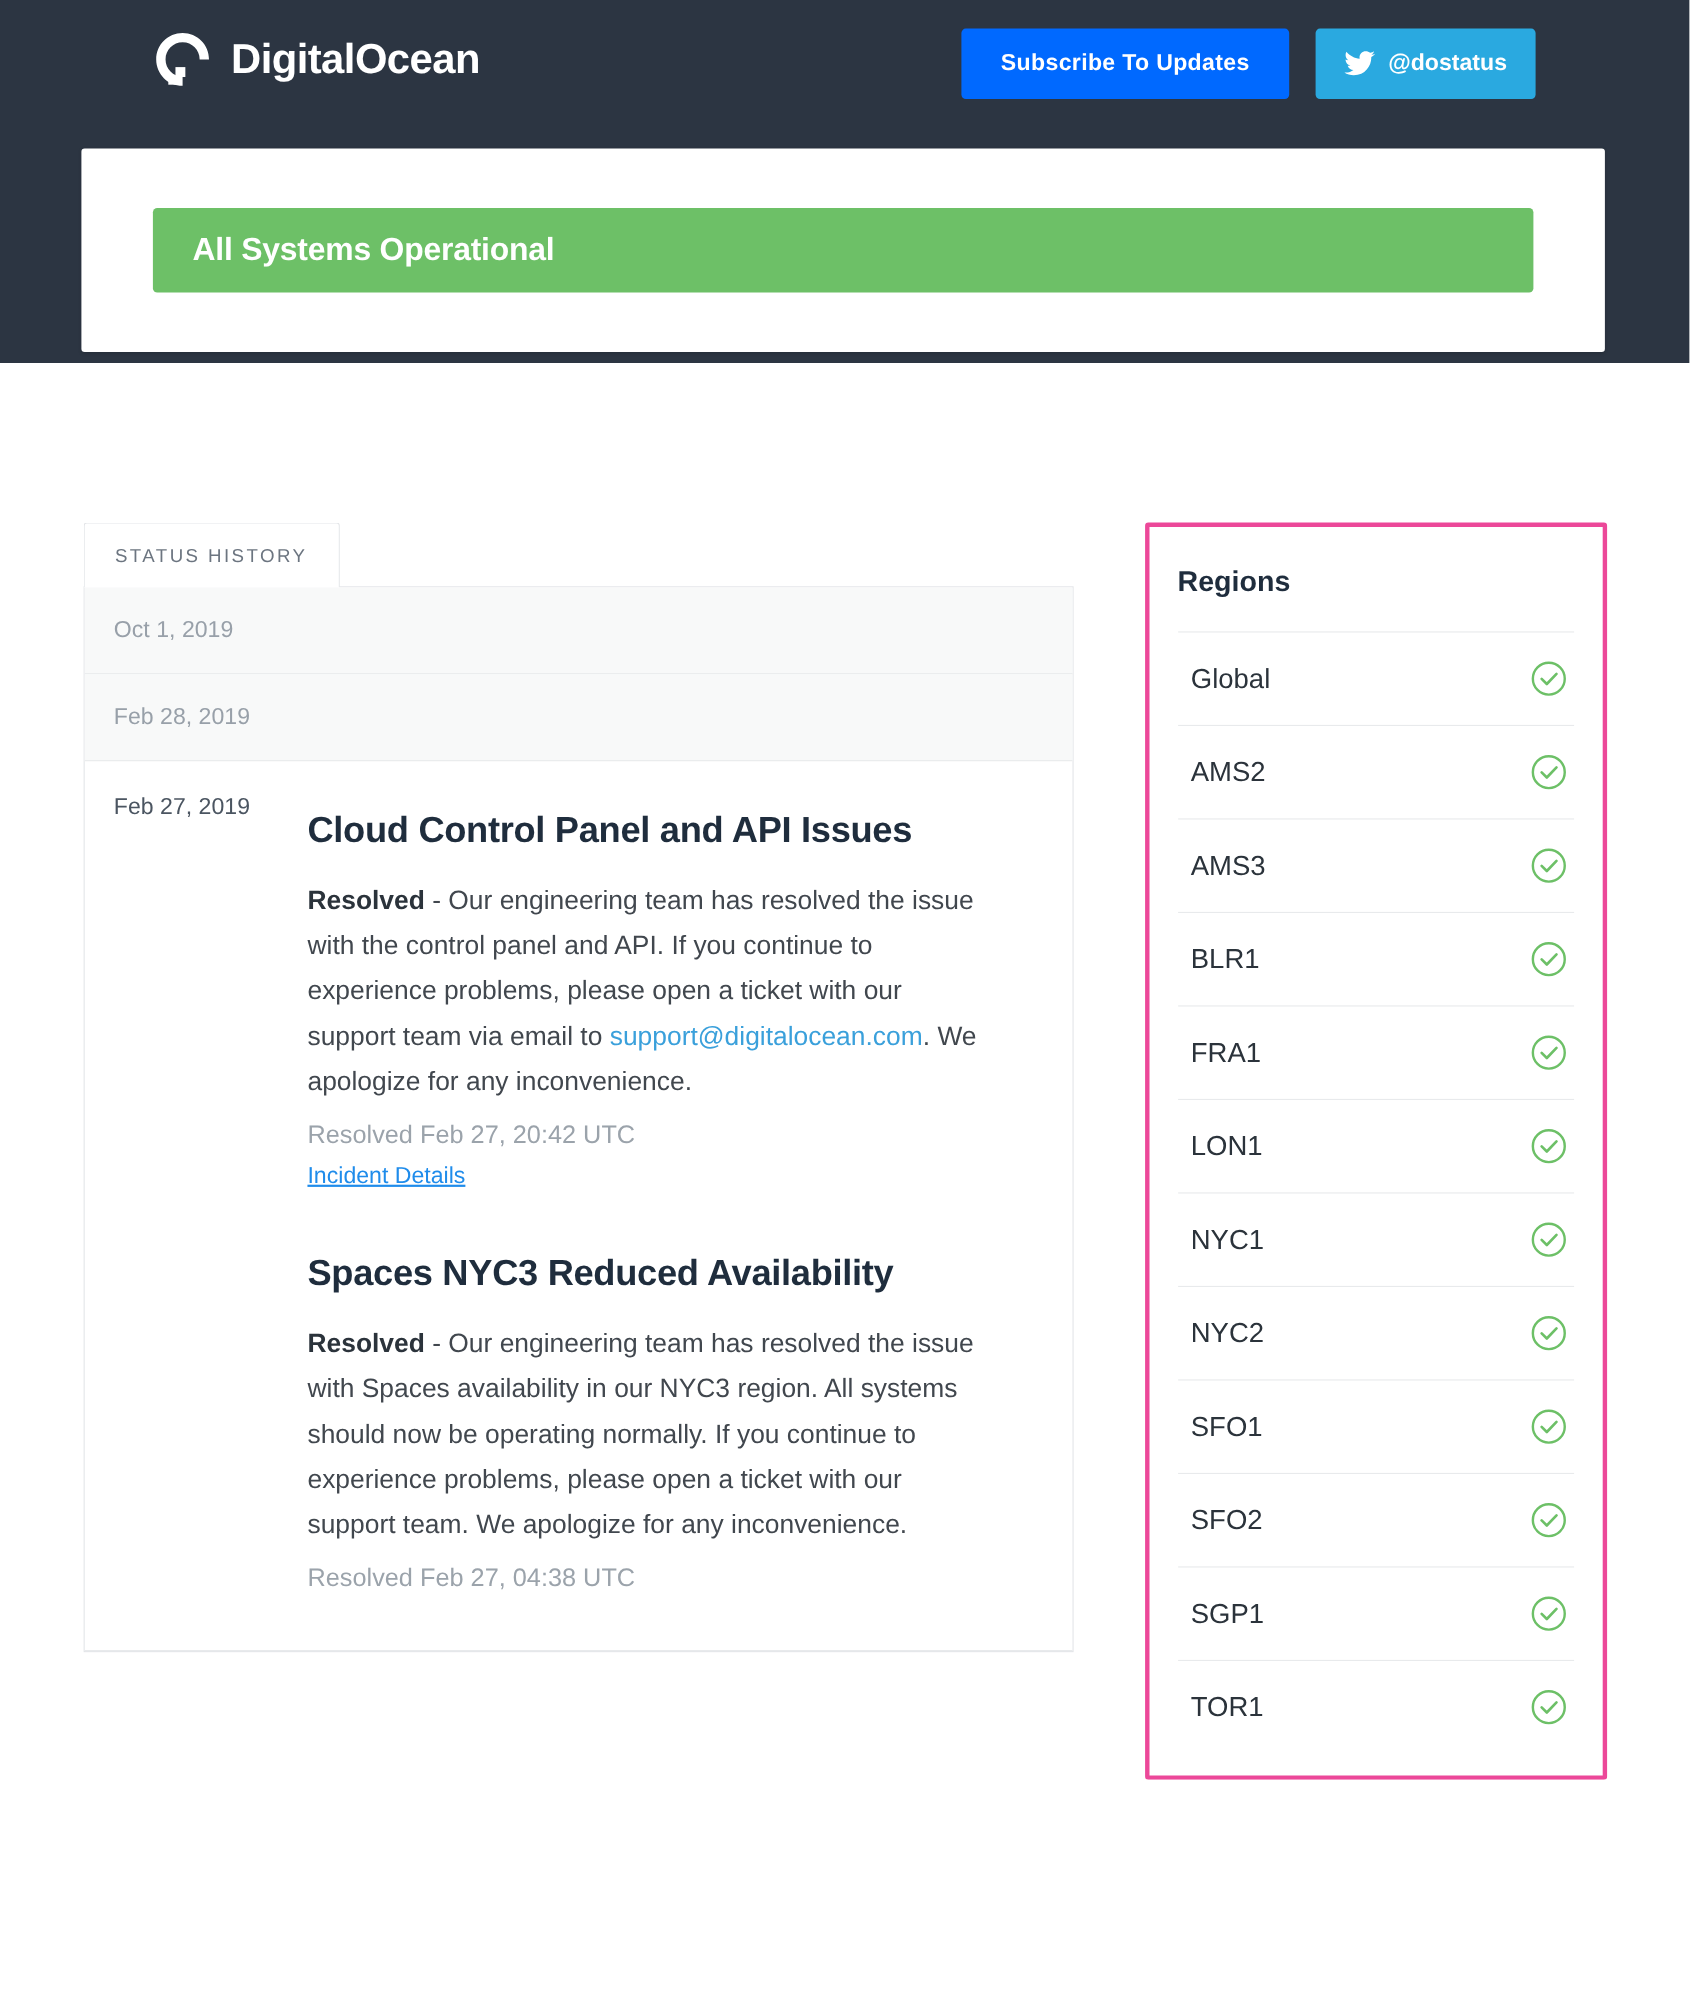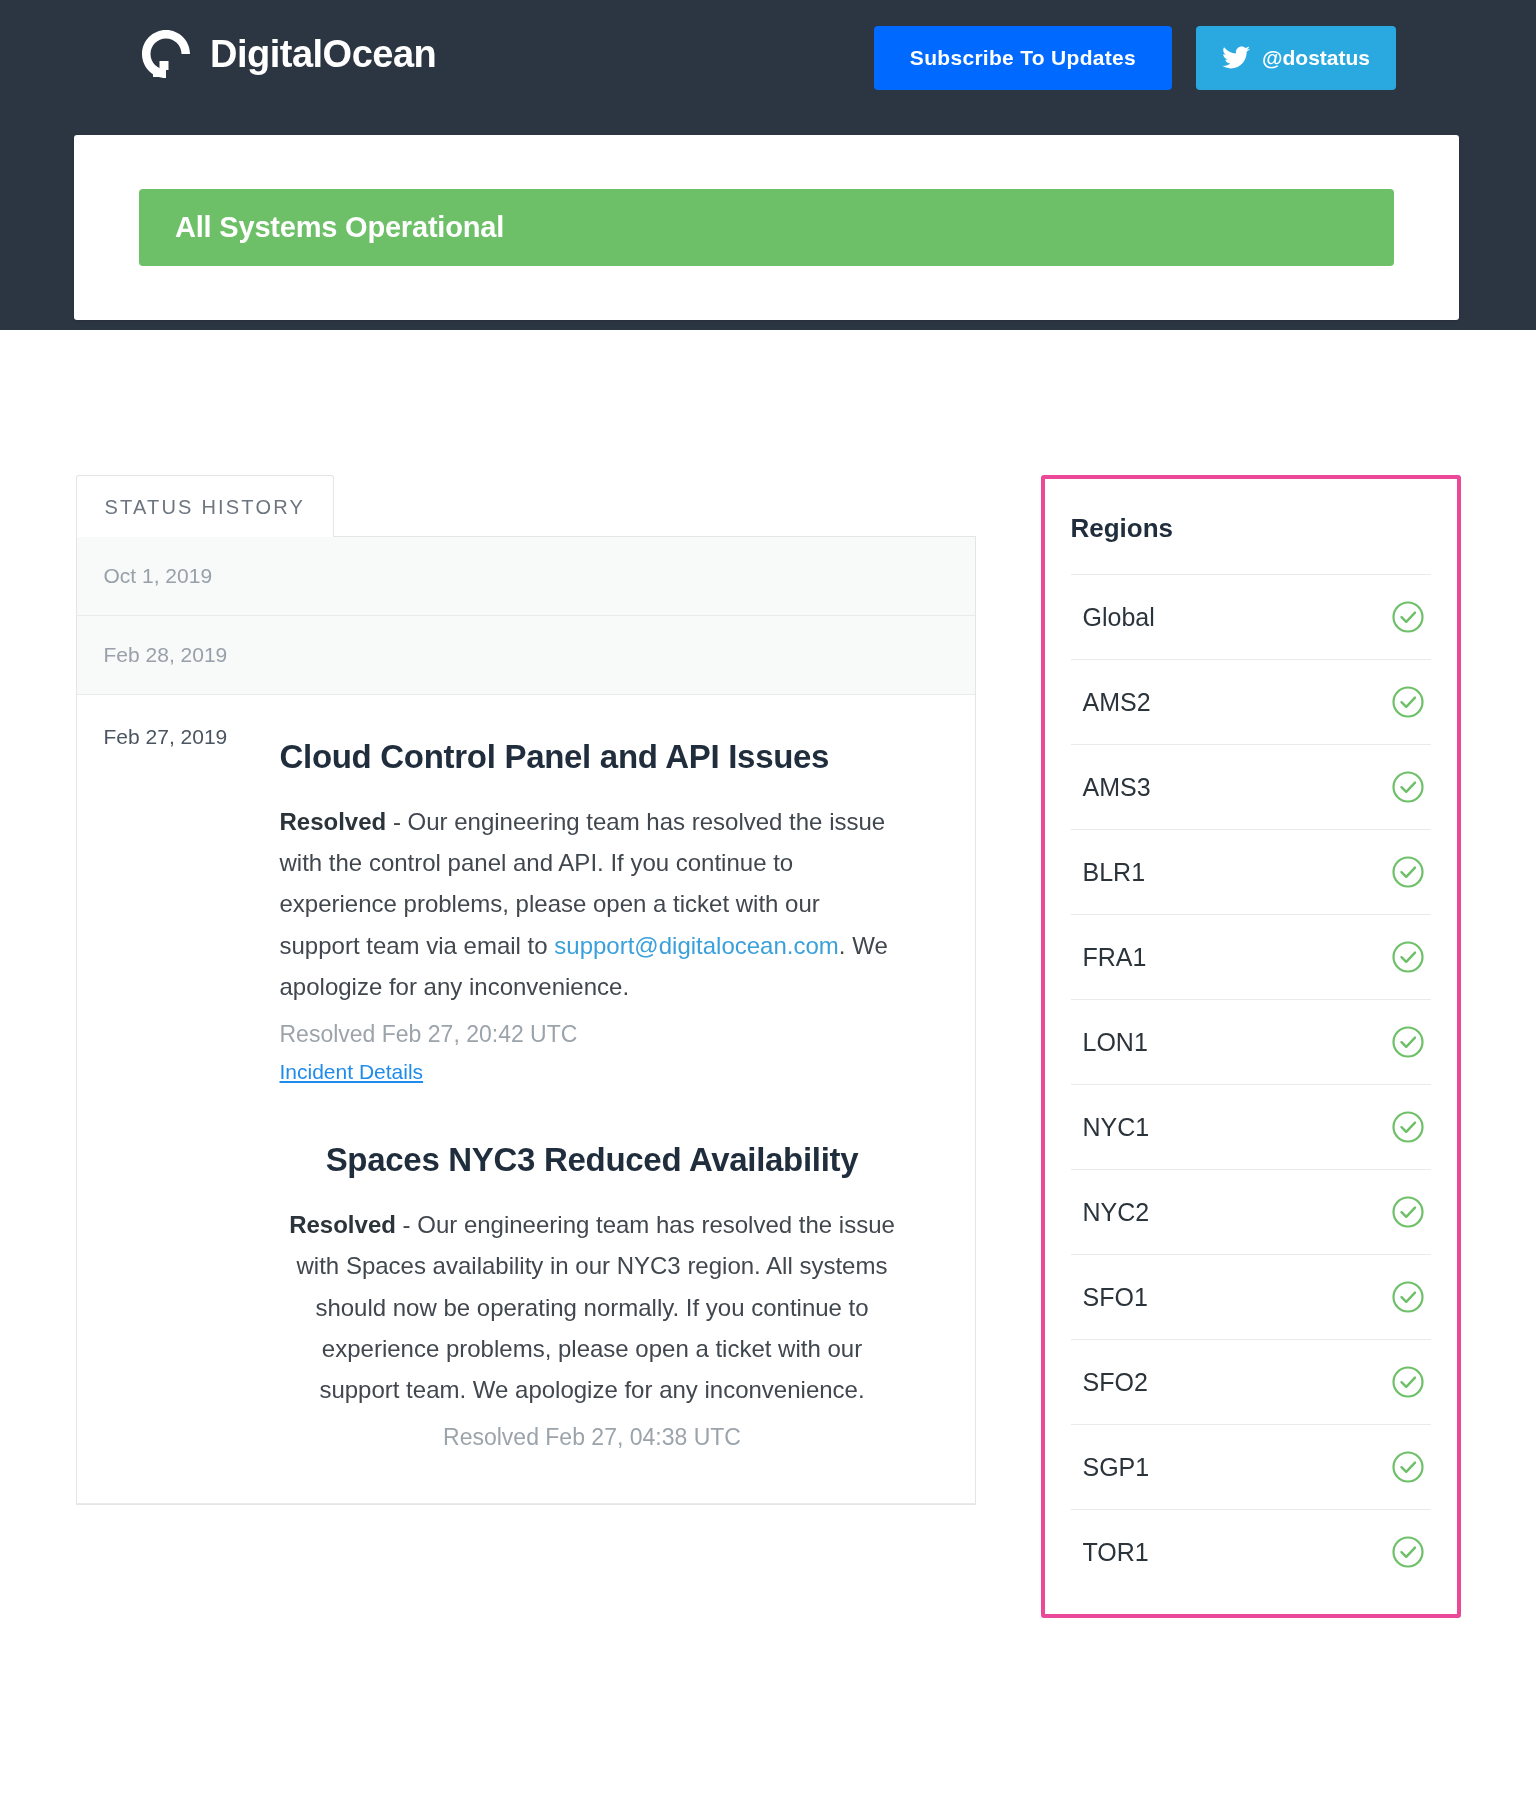--- a/index.html
+++ b/index.html
@@ -122,21 +122,21 @@
   .col-left { width: 900px; }
   .col-right { width: 420px; }
 
   
   .history-tab {
     display: inline-block;
     border: 1px solid #e3e5e8;
     border-bottom: none;
     background: #ffffff;
     color: #6c7580;
-    font-size: 20px;
+    font-size: 17px;
     letter-spacing: 2.2px;
     padding: 20px 28px 18px 28px;
     border-radius: 3px 3px 0 0;
     position: relative;
     z-index: 2;
     text-align: center;
   }
   .history-box {
     border: 1px solid #e3e5e8;
     background: #ffffff;
@@ -162,21 +162,21 @@
     font-size: 21px;
     color: #4b5561;
     padding-top: 30px;
   }
   .history-row.empty .date { padding-top: 0; }
   .incidents {
     flex: 1;
     padding: 24px 70px 40px 0;
   }
   .incident { margin-bottom: 52px; }
-  .incident:last-child { margin-bottom: 0; text-align: center; }
+  .incident:last-child { margin-bottom: 0; }
   .incident h3 {
     margin: 14px 0 20px 0;
     font-size: 33px;
     line-height: 1.45;
     color: #1f2d3d;
     font-weight: bold;
     letter-spacing: -0.3px;
   }
   .incident p {
     margin: 0 0 14px 0;

